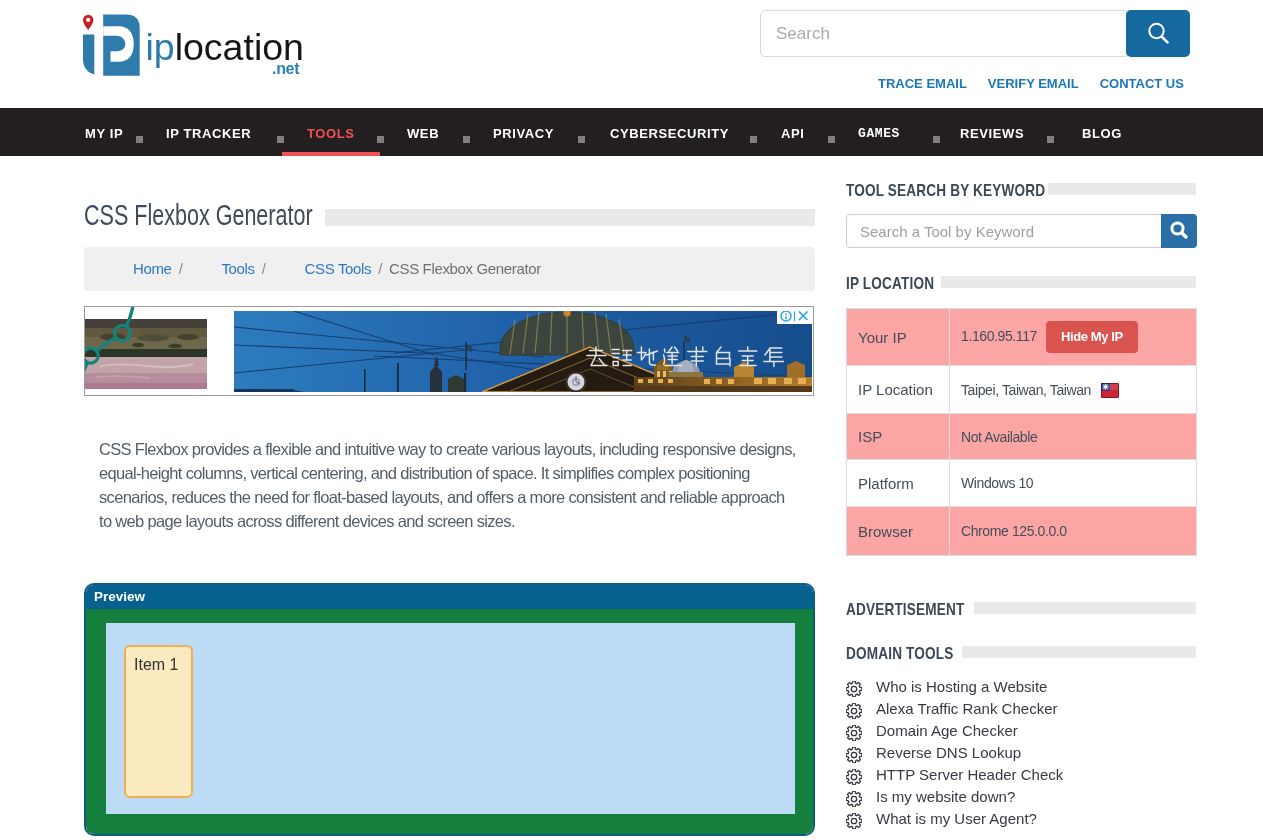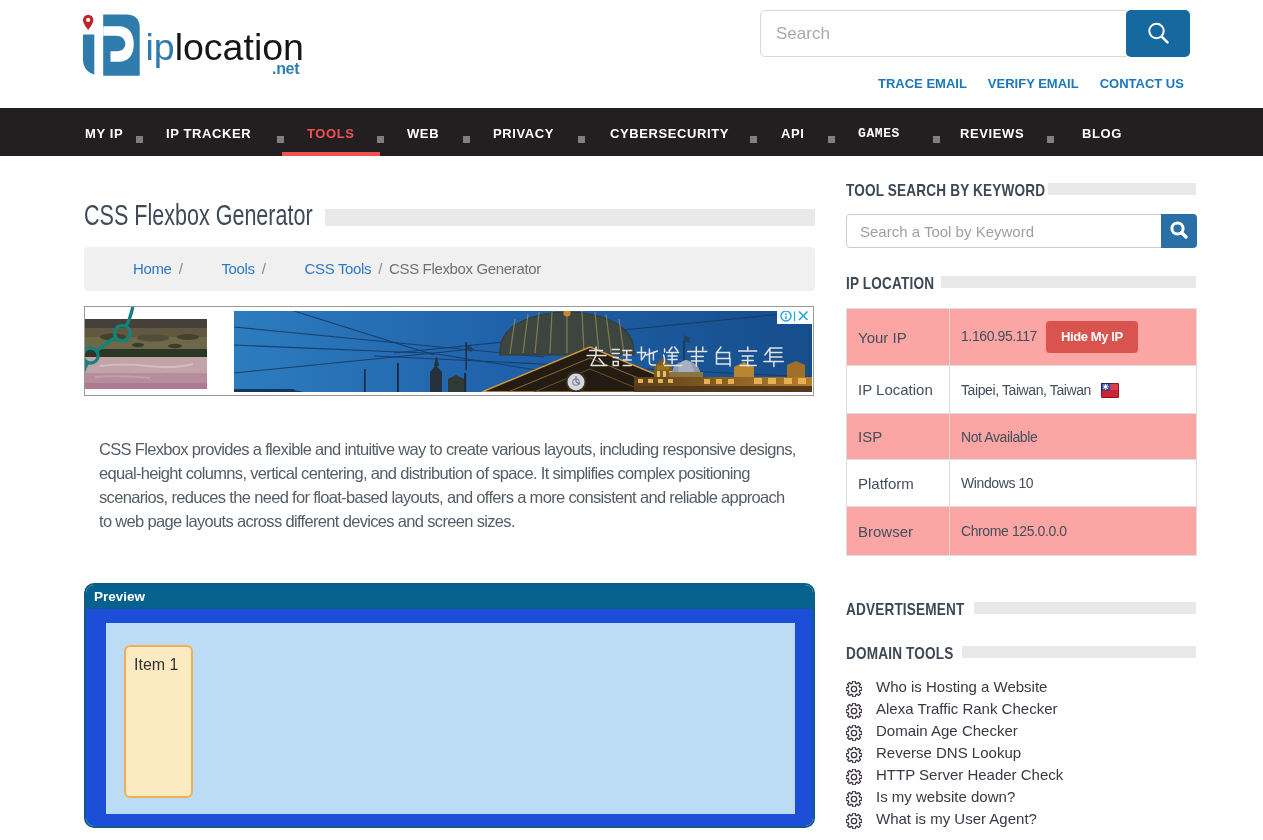--- a/index.html
+++ b/index.html
@@ -39,21 +39,21 @@
 .crumbs { top:91px; left:0; width:731px; background:#f0f0f0; border-radius:4px; height:44px;
   line-height:44px; padding:0 17px; font-size:15px; color:#707070; white-space:nowrap; letter-spacing:-0.35px;}
 .crumbs a { color:#2e78c6; text-decoration:none;margin-left:32px; }
 .crumbs .sep { color:#8a8a8a; margin:0 7px; }
 .adbox { top:150px; left:0; position:relative; height:90px; border:1px solid #9a9a9a; width:730px; background:#fff; }
 .adbox svg { position:absolute; }
 .desc { top:281px; left:15px; width:720px; white-space:nowrap; font-size:16.5px; line-height:24px; color:#545d66; letter-spacing:-0.67px; }
 .panel { top:427px; left:0; width:731px; border:2px solid #0e5c84; border-radius:10px; overflow:hidden; }
 .panel .phead { background:#06618e; color:#fff; font-weight:bold; font-size:13.5px;
   height:24px; line-height:24px; padding-left:8px; }
-.panel .pbody { padding:14px 18px 12px 20px; background:#1d4ed8; }
+.panel .pbody { padding:14px 18px 20px 20px; background:#15803d; }
 .flexc { background:#bcdcf6; height:191px; }
 .item1 { position:relative; top:22px; left:18px; width:69px; height:153px;
   background:#fceac0; border:2px solid #f2ae55; border-radius:6px;
   font-size:16px; color:#333; padding:9px 0 0 8px; }
 
 
 #side { position:absolute; left:844px; top:156px; width:352px; height:684px; }
 #side > div, #side > table { position:absolute; }
 .h2row { width:352px; height:17px; }
 .h2row h2 { position:absolute; left:2px; top:0; font-size:17px; font-weight:bold; color:#3d4854;

